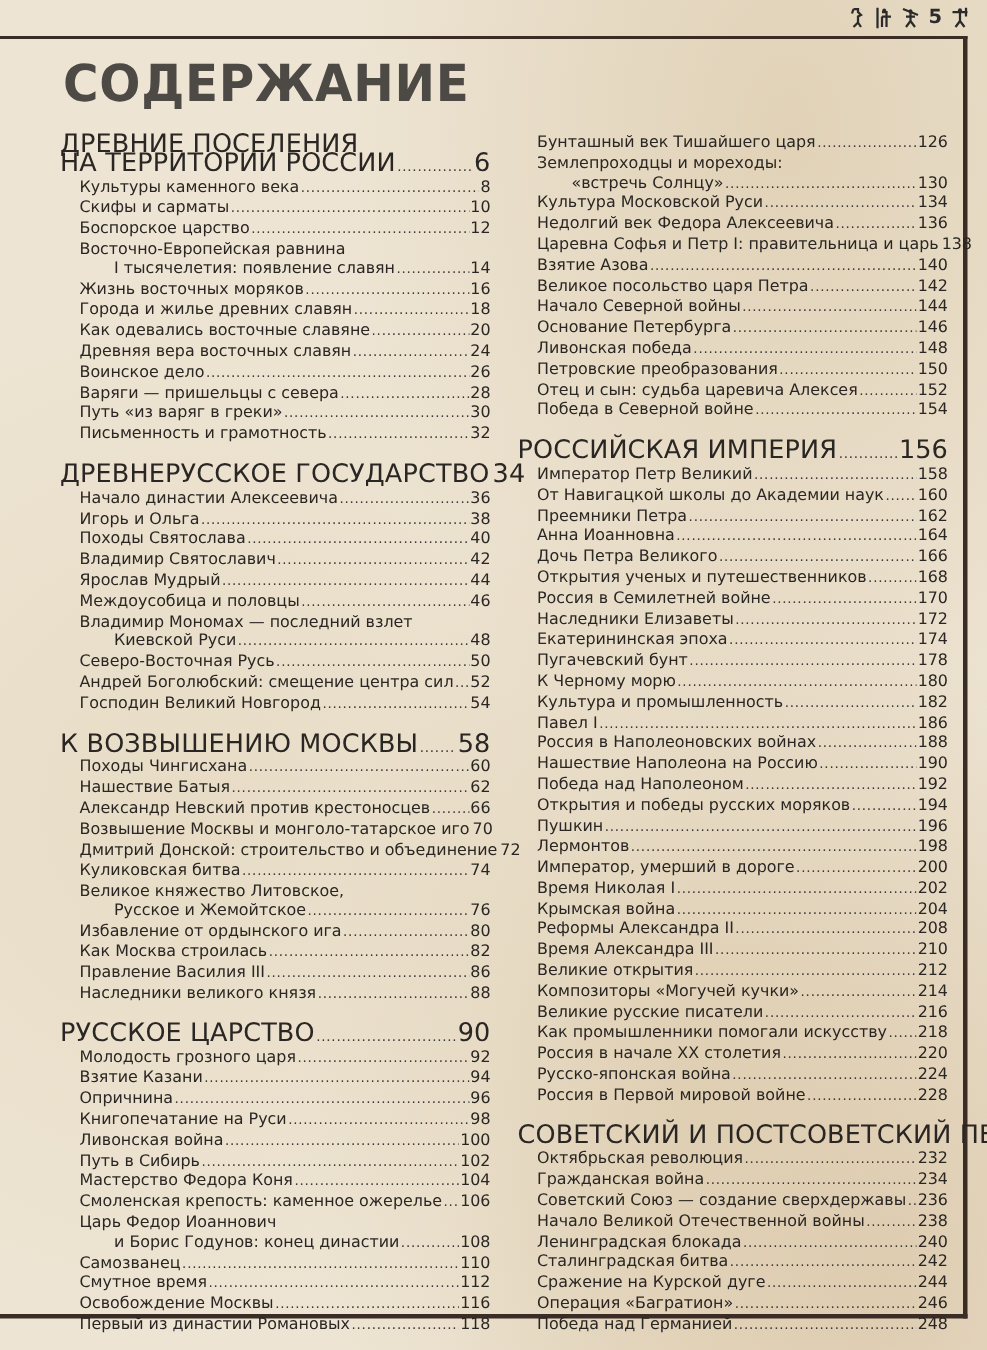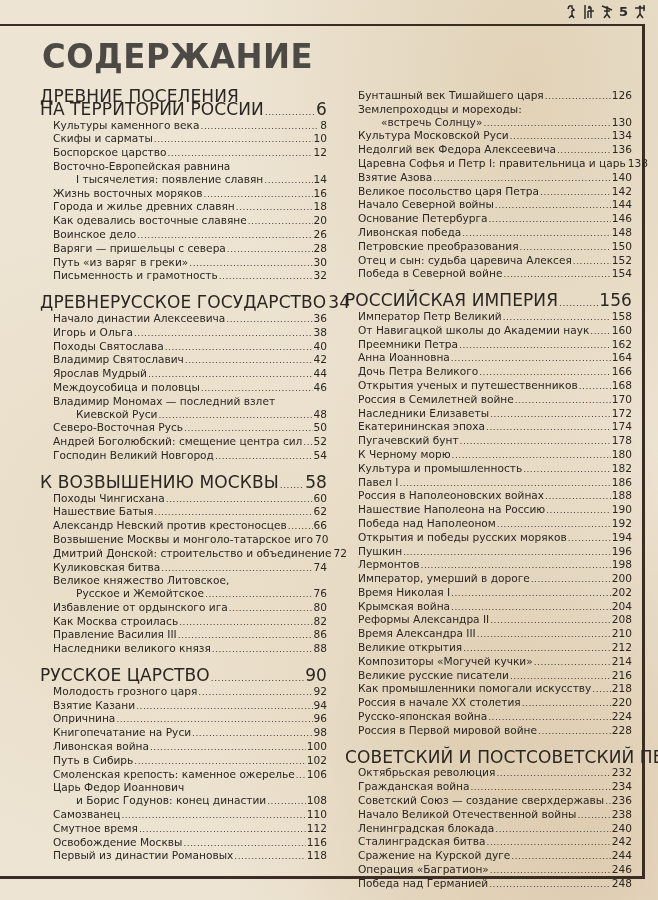--- a/index.html
+++ b/index.html
@@ -107,20 +107,25 @@
           <span class="t">Города и жилье древних славян</span>
           <span class="d"></span>
           <span class="p">18</span>
         </div>
         <div class="row item">
           <span class="t">Как одевались восточные славяне</span>
           <span class="d"></span>
           <span class="p">20</span>
         </div>
         <div class="row item">
+          <span class="t">Древняя вера восточных славян</span>
+          <span class="d"></span>
+          <span class="p">24</span>
+        </div>
+        <div class="row item">
           <span class="t">Воинское дело</span>
           <span class="d"></span>
           <span class="p">26</span>
         </div>
         <div class="row item">
           <span class="t">Варяги — пришельцы с севера</span>
           <span class="d"></span>
           <span class="p">28</span>
         </div>
         <div class="row item">
@@ -283,20 +288,25 @@
         </div>
         <div class="row item">
           <span class="t">Ливонская война</span>
           <span class="d"></span>
           <span class="p">100</span>
         </div>
         <div class="row item">
           <span class="t">Путь в Сибирь</span>
           <span class="d"></span>
           <span class="p">102</span>
+        </div>
+        <div class="row item">
+          <span class="t">Мастерство Федора Коня</span>
+          <span class="d"></span>
+          <span class="p">104</span>
         </div>
         <div class="row item">
           <span class="t">Смоленская крепость: каменное ожерелье</span>
           <span class="d"></span>
           <span class="p">106</span>
         </div>
         <div class="line1 item">Царь Федор Иоаннович</div>
         <div class="row cont">
           <span class="t">и Борис Годунов: конец династии</span>
           <span class="d"></span>

